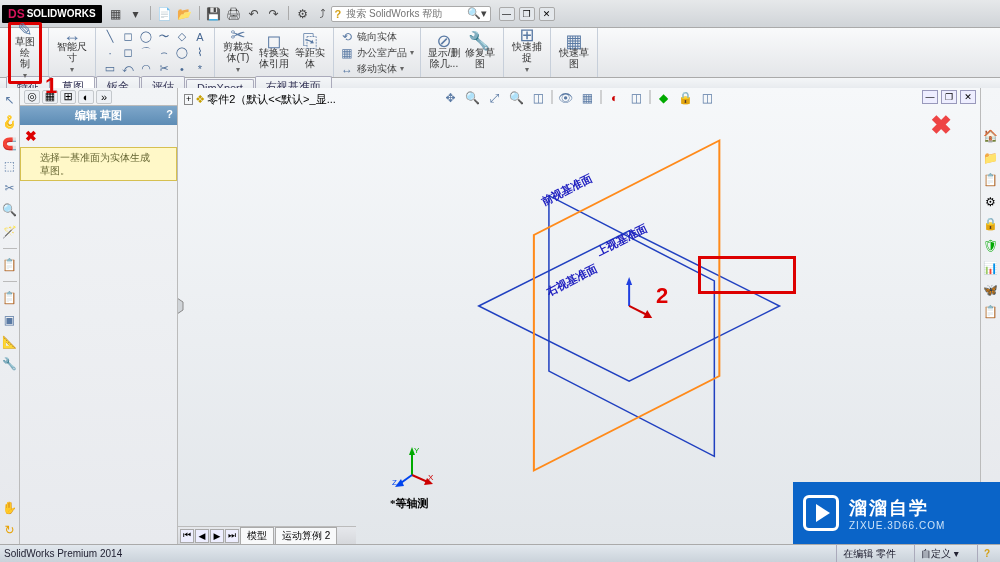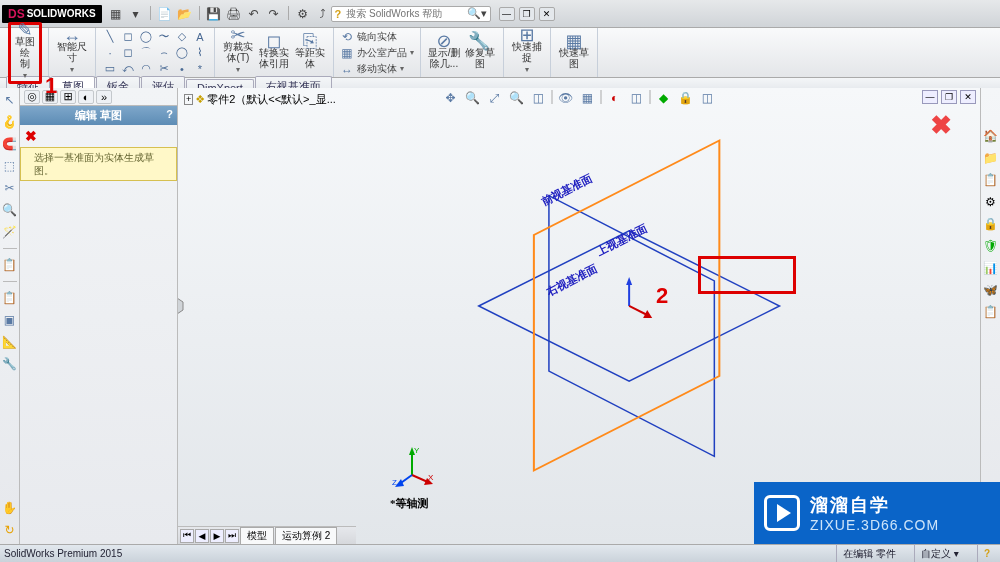--- a/index.html
+++ b/index.html
@@ -49,21 +49,21 @@
 .lt-bot { margin-top:auto; display:flex; flex-direction:column; gap:6px; padding-bottom:6px; align-items:center; }
 
 .panel { width: 158px; background: linear-gradient(#f2f4f6,#e8eaee); border-right: 1px solid #bbb; display:flex; flex-direction:column; }
 .panel-icons { height:18px; display:flex; align-items:center; gap:2px; padding:0 4px; border-bottom:1px solid #bbb; }
 .pi { width:16px;height:14px; display:inline-flex; align-items:center; justify-content:center; font-size:11px; background:#eef1f5; border:1px solid #c4c8cc; border-radius:2px; cursor:pointer; }
 .panel-header { background: linear-gradient(#7ea7ca,#5d8cb5); color:#fff; font-size:11px; font-weight:bold; text-align:center; padding:2px 0; position:relative; }
 .panel-header .q { position:absolute; right:4px; top:2px; color:#fff; font-weight:bold; cursor:pointer; }
 .panel-close { padding:3px 5px; }
 .panel-close .x { color:#d00; font-weight:bold; font-size:14px; cursor:pointer; }
 .info-head { background: linear-gradient(#7ea7ca,#5d8cb5); color:#fff; font-size:11px; padding:1px 5px; }
-.info-body { background:#fff8c8; border:1px solid #d6c050; color:#663; font-size:10px; padding:3px 13px; margin:0; line-height:13px; }
+.info-body { background:#fff8c8; border:1px solid #d6c050; color:#663; font-size:10px; padding:3px 19px; margin:0; line-height:13px; }
 
 .viewport { flex:1; position:relative; background:linear-gradient(#f6f8fa,#e2e6ea); overflow:hidden; }
 .vp-toolbar { position:absolute; top:2px; left:50%; transform:translateX(-50%); display:flex; gap:4px; z-index:10; }
 .vp-ic { width:18px;height:16px; font-size:12px; color:#5a7aa4; display:inline-flex; align-items:center; justify-content:center; cursor:pointer; }
 .vp-sep { width:1px; height:14px; background:#aaa; }
 .vp-winbtns { position:absolute; top:2px; right:4px; display:flex; gap:3px; }
 .vp-winbtn { width:16px;height:14px; background:#eef; border:1px solid #99b; font-size:9px; display:inline-flex; align-items:center; justify-content:center; cursor:pointer; }
 .breadcrumb { position:absolute; top:4px; left:6px; font-size:11px; font-family:"SimSun"; color:#000; display:flex; align-items:center; gap:2px; }
 .breadcrumb .plus { font-size:9px; border:1px solid #888; padding:0 1px; line-height:9px; cursor:pointer; }
 .confirm-x { position:absolute; top:22px; right:28px; color:#e44; font-size:26px; font-weight:bold; cursor:pointer; }
@@ -83,25 +83,25 @@
 .bottom-tabs { position:absolute; bottom:0; left:0; height:18px; width:178px; background:linear-gradient(#e6e8ec,#d6d8dc); border-top:1px solid #bbb; display:flex; align-items:center; padding-left:2px; gap:1px; }
 .bt-nav { width:14px; height:14px; border:1px solid #aaa; background:#eef; font-size:9px; display:inline-flex; align-items:center; justify-content:center; cursor:pointer; }
 .bt-tab { padding:1px 6px; font-size:10px; background:#f8f9fa; border:1px solid #aaa; border-bottom:none; cursor:pointer; }
 
 
 .statusbar { position:absolute; bottom:0; left:0; right:0; height:18px; background:linear-gradient(#e2e8ee,#cad2da); border-top:1px solid #aaa; display:flex; align-items:center; font-size:10px; color:#223; padding:0 4px; gap:12px; }
 .statusbar .spacer { flex:1; }
 .sb-seg { padding:16px 6px; border-left:1px solid #aab; height:14px; display:inline-flex; align-items:center; }
 
 
-.watermark { position:absolute; right:0; bottom:18px; width:246px; height:62px; background:#0a64c8; color:#fff; display:flex; align-items:center; padding:22px 10px; gap:10px; z-index:30; }
+.watermark { position:absolute; right:0; bottom:18px; width:207px; height:62px; background:#0a64c8; color:#fff; display:flex; align-items:center; padding:22px 10px; gap:10px; z-index:30; }
 .watermark .play { width:36px; height:36px; border:3px solid #fff; border-radius:6px; display:flex; align-items:center; justify-content:center; }
 .watermark .play::after { content:""; border-left:14px solid #fff; border-top:9px solid transparent; border-bottom:9px solid transparent; margin-left:3px; }
 .watermark .txt .t1 { font-size:18px; font-weight:bold; letter-spacing:2px; }
-.watermark .txt .t2 { font-size:14px; letter-spacing:1px; color:#cde4f9; }
+.watermark .txt .t2 { font-size:10px; letter-spacing:1px; color:#cde4f9; }
 .vp-notch { position:absolute; left:-1px; top:210px; width:8px; height:16px; }
 </style>
 </head>
 <body>
 
 <div class="titlebar">
   <span class="logo">
     <span class="logo-ds">DS</span>
     <span>SOLIDWORKS</span>
   </span>
@@ -371,21 +371,21 @@
     <span class="rt-icon">⚙</span>
     <span class="rt-icon" style="color:#06c;">🔒</span>
     <span class="rt-icon" style="color:#0a0;">🛡</span>
     <span class="rt-icon" style="color:#06c;">📊</span>
     <span class="rt-icon" style="color:#c8a000;">🦋</span>
     <span class="rt-icon">📋</span>
   </div>
 </div>
 
 <div class="statusbar">
-  <span>SolidWorks Premium 2015</span>
+  <span>SolidWorks Premium 2014</span>
   <span class="spacer"></span>
   <span class="sb-seg">在编辑 零件</span>
   <span class="sb-seg">自定义 ▾</span>
   <span class="sb-seg" style="color:#d4a017; font-weight:bold;">?</span>
 </div>
 
 <div class="watermark">
   <div class="play"></div>
   <div class="txt">
     <div class="t1">溜溜自学</div>

